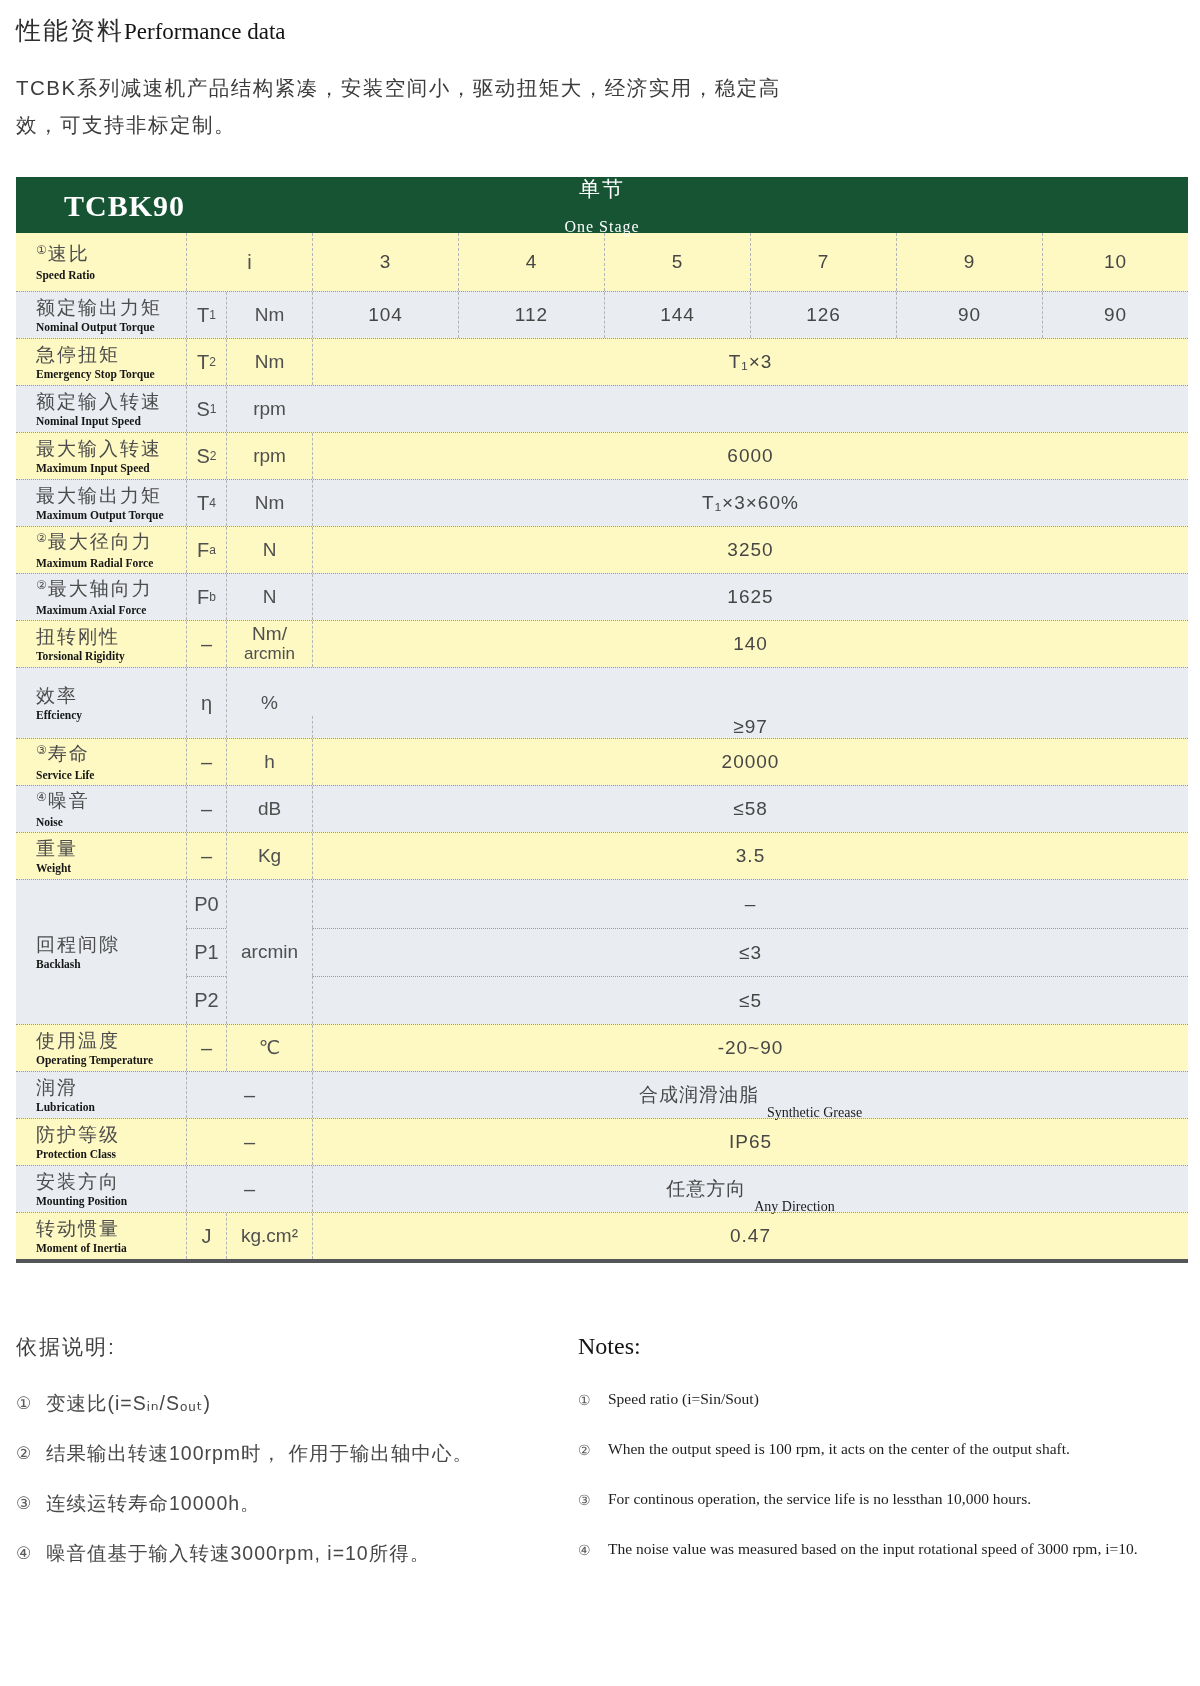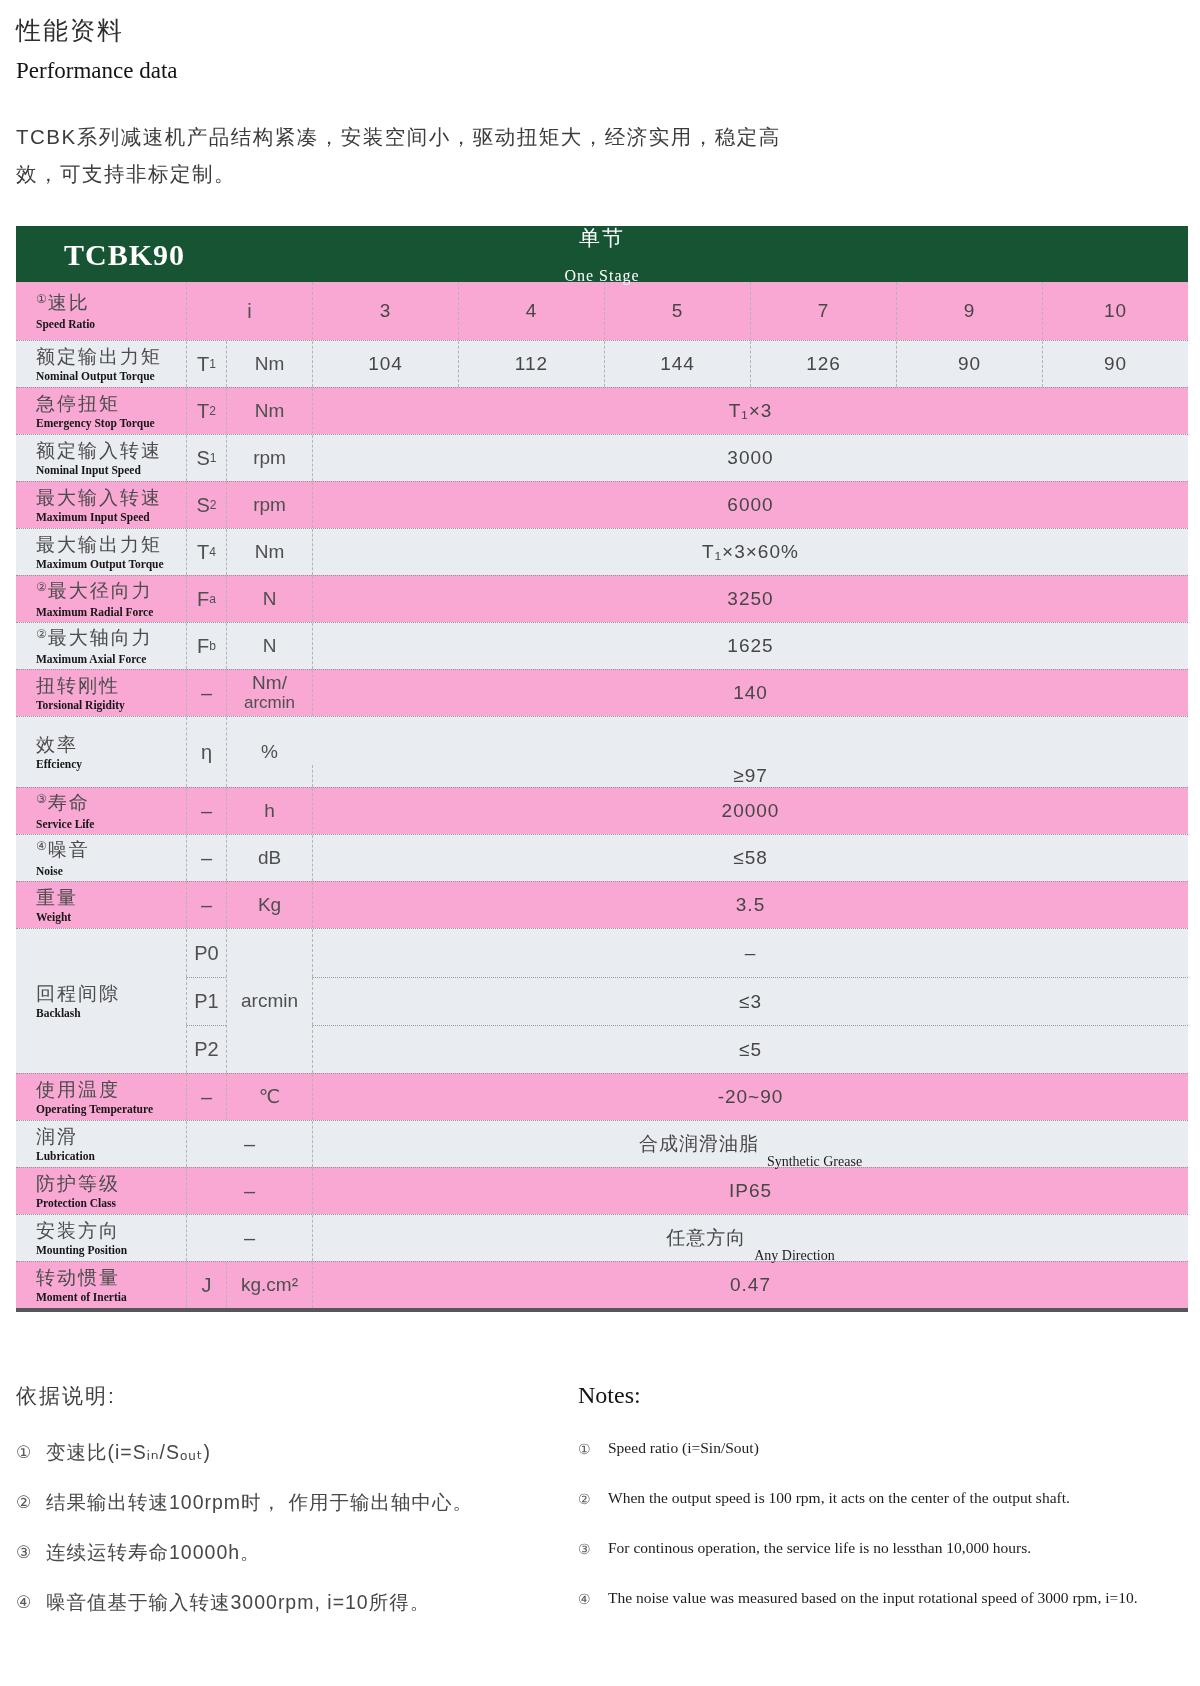--- a/index.html
+++ b/index.html
@@ -2,38 +2,38 @@
 <html><head>
 <meta charset="utf-8">
 <style>
   html,body{margin:0;padding:0;background:#ffffff;}
   .page{
     width:1200px;height:1686px;box-sizing:border-box;
     padding:14px 13px 0 16px;background:#ffffff;position:relative;
     font-family:"Liberation Sans","DejaVu Sans",sans-serif;color:#3d3d3d;
   }
   
-  .title-row{display:flex;align-items:baseline;gap:11px;flex-direction:column;}
+  .title-row{display:flex;align-items:baseline;gap:0;}
   .title-zh{font-size:25px;color:#2e2e2e;letter-spacing:2px;}
   .title-en{font-family:"Liberation Serif",serif;font-size:23px;color:#141414;}
-  .intro-zh{margin-top:34px;max-width:805px;font-size:20.5px;line-height:37px;color:#3c3c3c;letter-spacing:1.5px;}
+  .intro-zh{margin-top:22px;max-width:805px;font-size:20.5px;line-height:37px;color:#3c3c3c;letter-spacing:1.5px;}
   .intro-en{margin-top:18px;max-width:792px;font-family:"Liberation Serif",serif;font-size:17.5px;line-height:26px;color:#1c1c1c;}
   
   .spec{width:1172px;margin-top:34px;border-bottom:4px solid #55565a;}
   .thead{
     height:56px;background:#165434;color:#fff;display:grid;
     grid-template-columns:260px 1fr 260px;align-items:center;
   }
   .model{font-family:"Liberation Serif",serif;font-weight:bold;font-size:30px;letter-spacing:1px;padding-left:48px;}
   .stage{text-align:center;line-height:1.1;}
   .stage-zh{font-size:21px;letter-spacing:2px;}
   .stage-en{font-family:"Liberation Serif",serif;font-size:16px;margin-top:18px;letter-spacing:1px;}
   .t-row{
     display:grid;grid-template-columns:170px 40px 86px repeat(6,1fr);
-    min-height:46px;background:#f9a8d4;
+    min-height:46px;background:#fef9c3;
   }
   .t-row.first{min-height:58px;}
   .t-row.alt{background:#e9edf2;}
   .t-row + .t-row{border-top:1px dotted #979797;}
   .t-row.backlash{grid-template-rows:repeat(3,48px);}
   .cell{display:flex;align-items:center;justify-content:center;}
   .bl{border-left:1px dashed #b4b4b4;}
   .c-label{
     display:flex;flex-direction:column;justify-content:center;align-items:flex-start;
     padding-left:20px;grid-column:1;
@@ -162,23 +162,20 @@
             <div class="lbl-zh"><span>额定输入转速</span></div>
             <div class="lbl-en">Nominal Input Speed</div>
           </div>
           <div class="cell sym bl">
             <span>S</span>
             <sub>1</sub>
           </div>
           <div class="cell unit bl">
             <span>rpm</span>
           </div>
-          <div class="cell val bl" style="grid-column: 4 / 10;">
-            <span>3000</span>
-          </div>
         </div>
         <div class="t-row">
           <div class="c-label">
             <div class="lbl-zh"><span>最大输入转速</span></div>
             <div class="lbl-en">Maximum Input Speed</div>
           </div>
           <div class="cell sym bl">
             <span>S</span>
             <sub>2</sub>
           </div>

